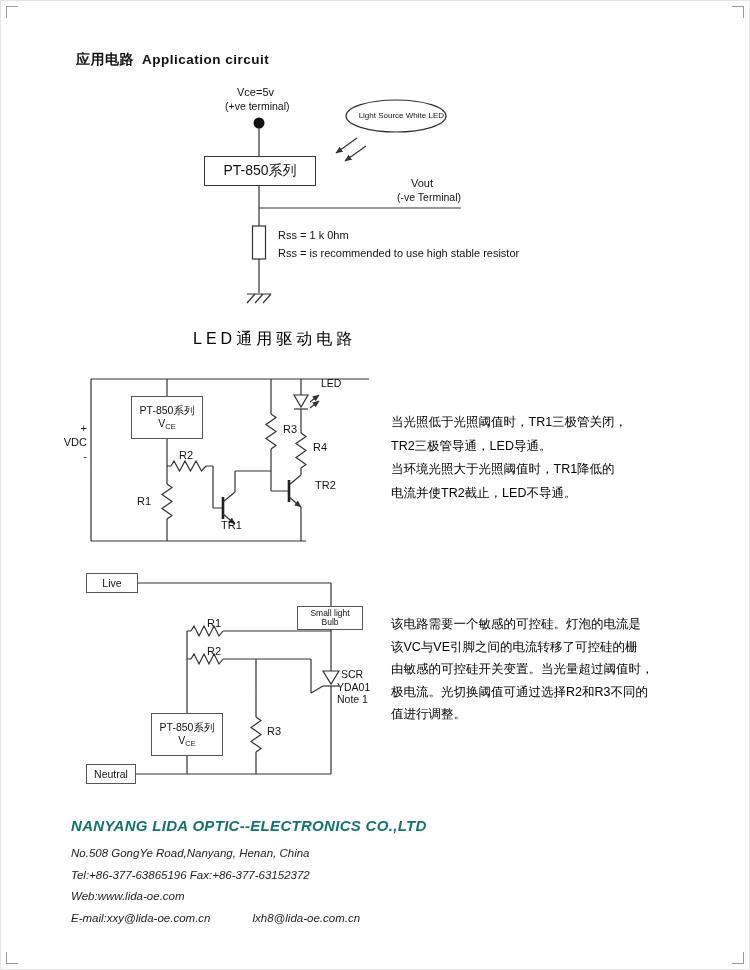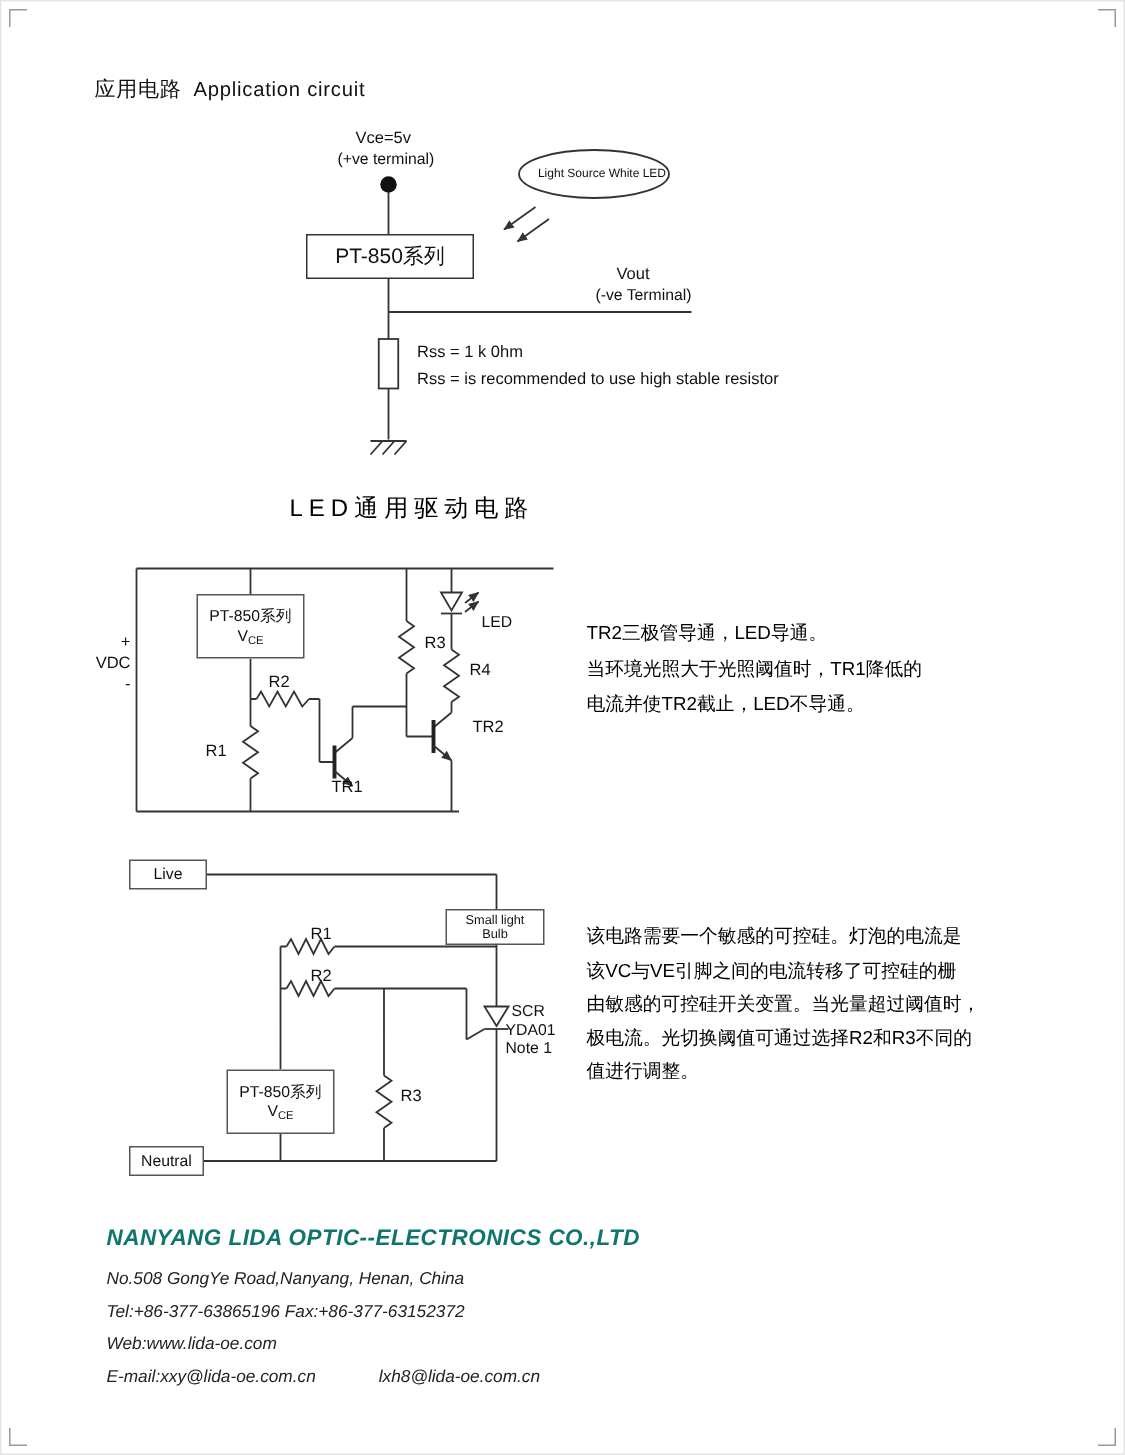--- a/index.html
+++ b/index.html
@@ -9,21 +9,21 @@
   .abs{position:absolute}
   .lbl{position:absolute;white-space:nowrap;color:#111;font-size:11px;line-height:1.15}
   svg{position:absolute;overflow:visible}
   .w{stroke:#333;stroke-width:1.2;fill:none}
   .bar{stroke:#222;stroke-width:2.6;fill:none}
   .cbox{position:absolute;border:1px solid #555;background:#fff;display:flex;
         align-items:center;justify-content:center;text-align:center}
   .part1{border:1.5px solid #333;font-size:14px}
   .part-small{font-size:10.5px;line-height:13px}
   .sub{font-size:7.5px;position:relative;top:2px}
-  .title{position:absolute;left:62px;top:50px;font-weight:normal;font-size:14px;letter-spacing:.5px}
+  .title{position:absolute;left:75px;top:50px;font-weight:bold;font-size:14px;letter-spacing:.5px}
   .title .en{margin-left:8px;font-size:13.5px}
   .sec-title{position:absolute;left:192px;top:328px;font-size:16px;letter-spacing:4px;color:#000;white-space:nowrap}
   .desc{position:absolute;color:#000;font-size:12.5px}
   .desc .dline{white-space:nowrap}
   .d2 .dline{line-height:23.5px}
   .d3 .dline{line-height:22.5px}
   .supply{position:absolute;left:56px;top:420px;width:30px;text-align:right;font-size:11px;line-height:14px}
   .company{font-style:italic;font-weight:bold;font-size:15px;letter-spacing:.3px;margin-bottom:13px;color:#0f766e}
   .finfo{font-style:italic;font-size:11.5px;margin-bottom:9.5px;color:#222}
   .gap{margin-left:42px}
@@ -125,25 +125,26 @@
   <div class="supply">
     <div>+</div>
     <div>VDC</div>
     <div>-</div>
   </div>
 
   <div class="lbl" style="left:136px;top:494px">R1</div>
   <div class="lbl" style="left:178px;top:448px">R2</div>
   <div class="lbl" style="left:282px;top:422px">R3</div>
   <div class="lbl" style="left:312px;top:440px">R4</div>
-  <div class="lbl" style="left:320px;top:408px;font-size:10.5px">LED</div>
+  <div class="lbl" style="left:320px;top:376px;font-size:10.5px">LED</div>
   <div class="lbl" style="left:220px;top:518px">TR1</div>
   <div class="lbl" style="left:314px;top:478px">TR2</div>
 
   <div class="desc d2" style="left:390px;top:410px;width:290px">
+    <div class="dline">当光照低于光照阈值时，TR1三极管关闭，</div>
     <div class="dline">TR2三极管导通，LED导通。</div>
     <div class="dline">当环境光照大于光照阈值时，TR1降低的</div>
     <div class="dline">电流并使TR2截止，LED不导通。</div>
   </div>
 
   <svg class="abs" style="left:80px;top:565px" width="300" height="220">
     <path class="w" d="M47,17 H250 M250,17 V40 M250,64 V105
              M106,65 V147 M106,65 H110 M142,65 H250
              M106,93 H110 M142,93 H230 M230,93 V127 M230,127 L242,120
              M175,93 V151 M175,186 V208

